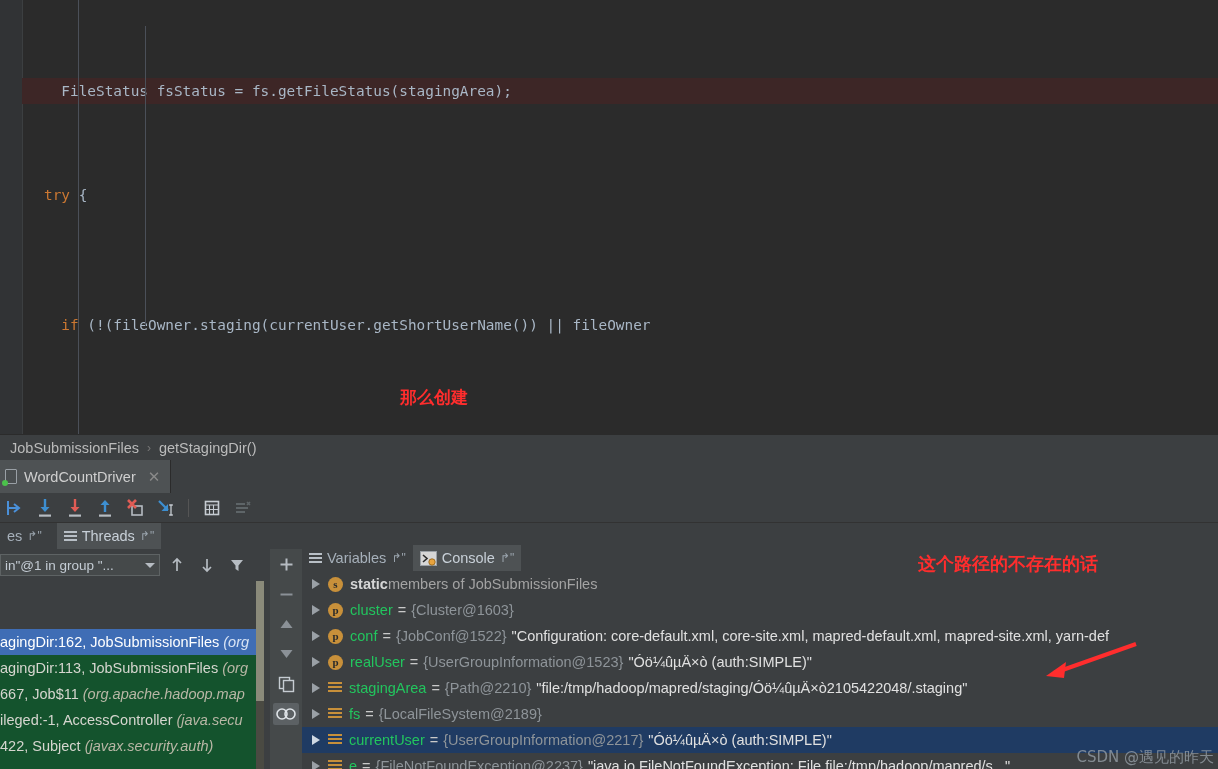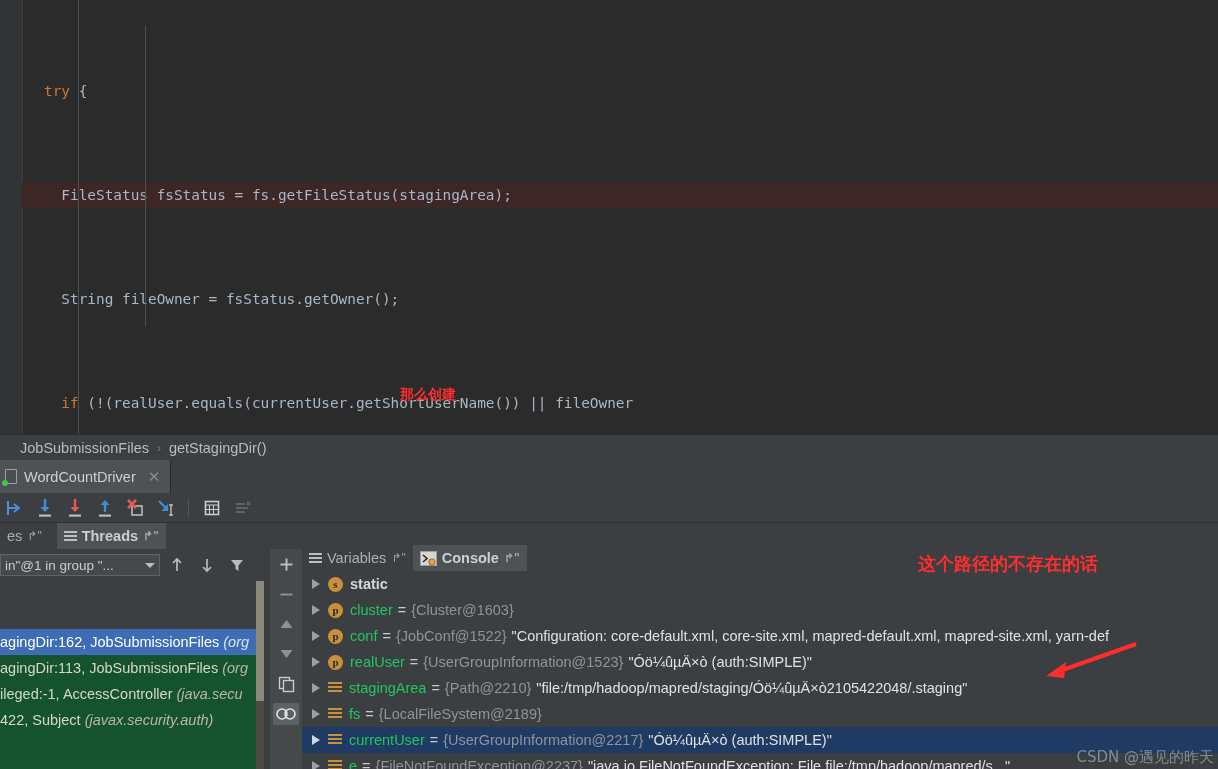--- a/index.html
+++ b/index.html
@@ -26,21 +26,21 @@
   .ln.err{background:#3d2626;}
   .kw{color:#cc7832;}
   .cod{color:#a9b7c6;}
   .indentline{position:absolute;top:0;bottom:0;width:1px;background:#4b5059;}
   .redmark{position:absolute;color:#ff2d2d;font-family:"DejaVu Sans",sans-serif;
     font-size:16px;font-weight:bold;}
   
   #breadcrumb{
     position:absolute;left:0;top:434px;width:1218px;height:26px;
     background:#3c3f41;color:#bbbbbb;font-size:14.5px;
-    display:flex;align-items:center;padding-left:20px;box-sizing:border-box;
+    display:flex;align-items:center;padding-left:10px;box-sizing:border-box;
     border-top:1px solid #2b2b2b;
   }
   #breadcrumb .sep{color:#777;margin:0 8px;font-size:12px;}
   
   #tabstrip{
     position:absolute;left:0;top:460px;width:1218px;height:33px;
     background:#3c3f41;border-bottom:1px solid #2b2b2b;
     display:flex;align-items:stretch;
   }
   .runtab{
@@ -64,21 +64,21 @@
   .tbsep{width:1px;height:18px;background:#555;margin:0 6px;}
   
   #bottom{
     position:absolute;left:0;top:523px;width:1218px;height:246px;
     background:#3c3f41;
   }
   
   #framespane{position:absolute;left:0;top:0;width:270px;height:246px;background:#3c3f41;}
   #frametabs{position:absolute;left:0;top:0;width:270px;height:26px;display:flex;align-items:stretch;gap:8px;}
   .ptab{display:flex;align-items:center;gap:5px;padding:0 7px;font-size:14.5px;color:#a6b0ba;}
-  .ptab.active{background:#4e5254;color:#c8d0d8;font-weight:bold;}
+  .ptab.active{background:#4e5254;color:#c8d0d8;}
   .burger{display:inline-block;width:13px;height:11px;position:relative;}
   .burger i{position:absolute;left:0;width:13px;height:2px;background:#b8bfc6;display:block;}
   .burger i:nth-child(1){top:0;}
   .burger i:nth-child(2){top:4px;}
   .burger i:nth-child(3){top:8px;}
   .pinarrow{color:#9aa4ad;font-size:12px;}
   #framectl{position:absolute;left:0;top:26px;width:270px;height:32px;display:flex;align-items:center;gap:4px;}
   #threadsel{
     margin-left:0;height:22px;flex:0 0 160px;background:#45494a;border:1px solid #5e6364;
     display:flex;align-items:center;padding:0 4px;font-size:13.5px;color:#c4ccd4;
@@ -132,27 +132,26 @@
     font-size:15px;font-family:"DejaVu Sans",sans-serif;}
   svg{display:block;}
 </style>
 </head>
 <body>
 
 <div id="editor">
   <div class="gutter"></div>
   <div class="code">
 
+    <div class="ln err"><span class="cod">  FileStatus fsStatus = fs.getFileStatus(stagingArea);</span></div>
+
     <div class="ln"><span class="kw">try</span><span class="cod"> {</span></div>
 
-    <div class="ln err"><span class="cod">  FileStatus fsStatus = fs.getFileStatus(stagingArea);</span></div>
-
-    <div class="ln"><span class="cod">  String fileOwner = fsStatus.getOwner();</span></div>
-
-    <div class="ln"><span class="kw">  if</span><span class="cod"> (!(realUser.equals(currentUser.getShortUserName()) || fileOwner</span></div>
+
+    <div class="ln"><span class="kw">  if</span><span class="cod"> (!(fileOwner.staging(currentUser.getShortUserName()) || fileOwner</span></div>
 
     
 
     
 
     
 
     
 
     
@@ -170,21 +169,21 @@
     
 
     
 
     
   </div>
 
   <div class="indentline" style="left:78px;top:0;height:434px;"></div>
   <div class="indentline" style="left:145px;top:26px;height:300px;"></div>
 
-  <div class="redmark" style="left:400px;top:386px;font-size:14px;">那么创建</div>
+  <div class="redmark" style="left:400px;top:386px;font-size:17px;">那么创建</div>
 </div>
 
 <div id="breadcrumb">
   <span>JobSubmissionFiles</span>
   <span class="sep">›</span>
   <span>getStagingDir()</span>
 </div>
 
 <div id="tabstrip">
   <div class="runtab">
@@ -296,20 +295,23 @@
     </div>
 
     <div id="framelist">
       <div class="frow sel">
         <span>agingDir:162, JobSubmissionFiles </span><em>(org</em>
       </div>
       <div class="frow">
         <span>agingDir:113, JobSubmissionFiles </span><em>(org</em>
       </div>
       <div class="frow">
+        <span>667, Job$11 </span><em>(org.apache.hadoop.map</em>
+      </div>
+      <div class="frow">
         <span>ileged:-1, AccessController </span><em>(java.secu</em>
       </div>
       <div class="frow">
         <span>422, Subject </span><em>(javax.security.auth)</em>
       </div>
     </div>
     <div id="framescroll">
         <i></i>
       </div>
   </div>
@@ -372,20 +374,21 @@
         <span class="pinarrow">↱"</span>
       </div>
     </div>
 
     <div id="varlist">
 
       <div class="vrow">
         <span class="tri"></span>
         <span class="badge">s</span>
         <span class="vkw">static</span>
+        <span class="vdim"> members of JobSubmissionFiles</span>
       </div>
 
       <div class="vrow">
         <span class="tri"></span>
         <span class="badge">p</span>
         <span class="vname">cluster</span>
         <span class="veq">=</span>
         <span class="vtype">{Cluster@1603}</span>
       </div>
 

